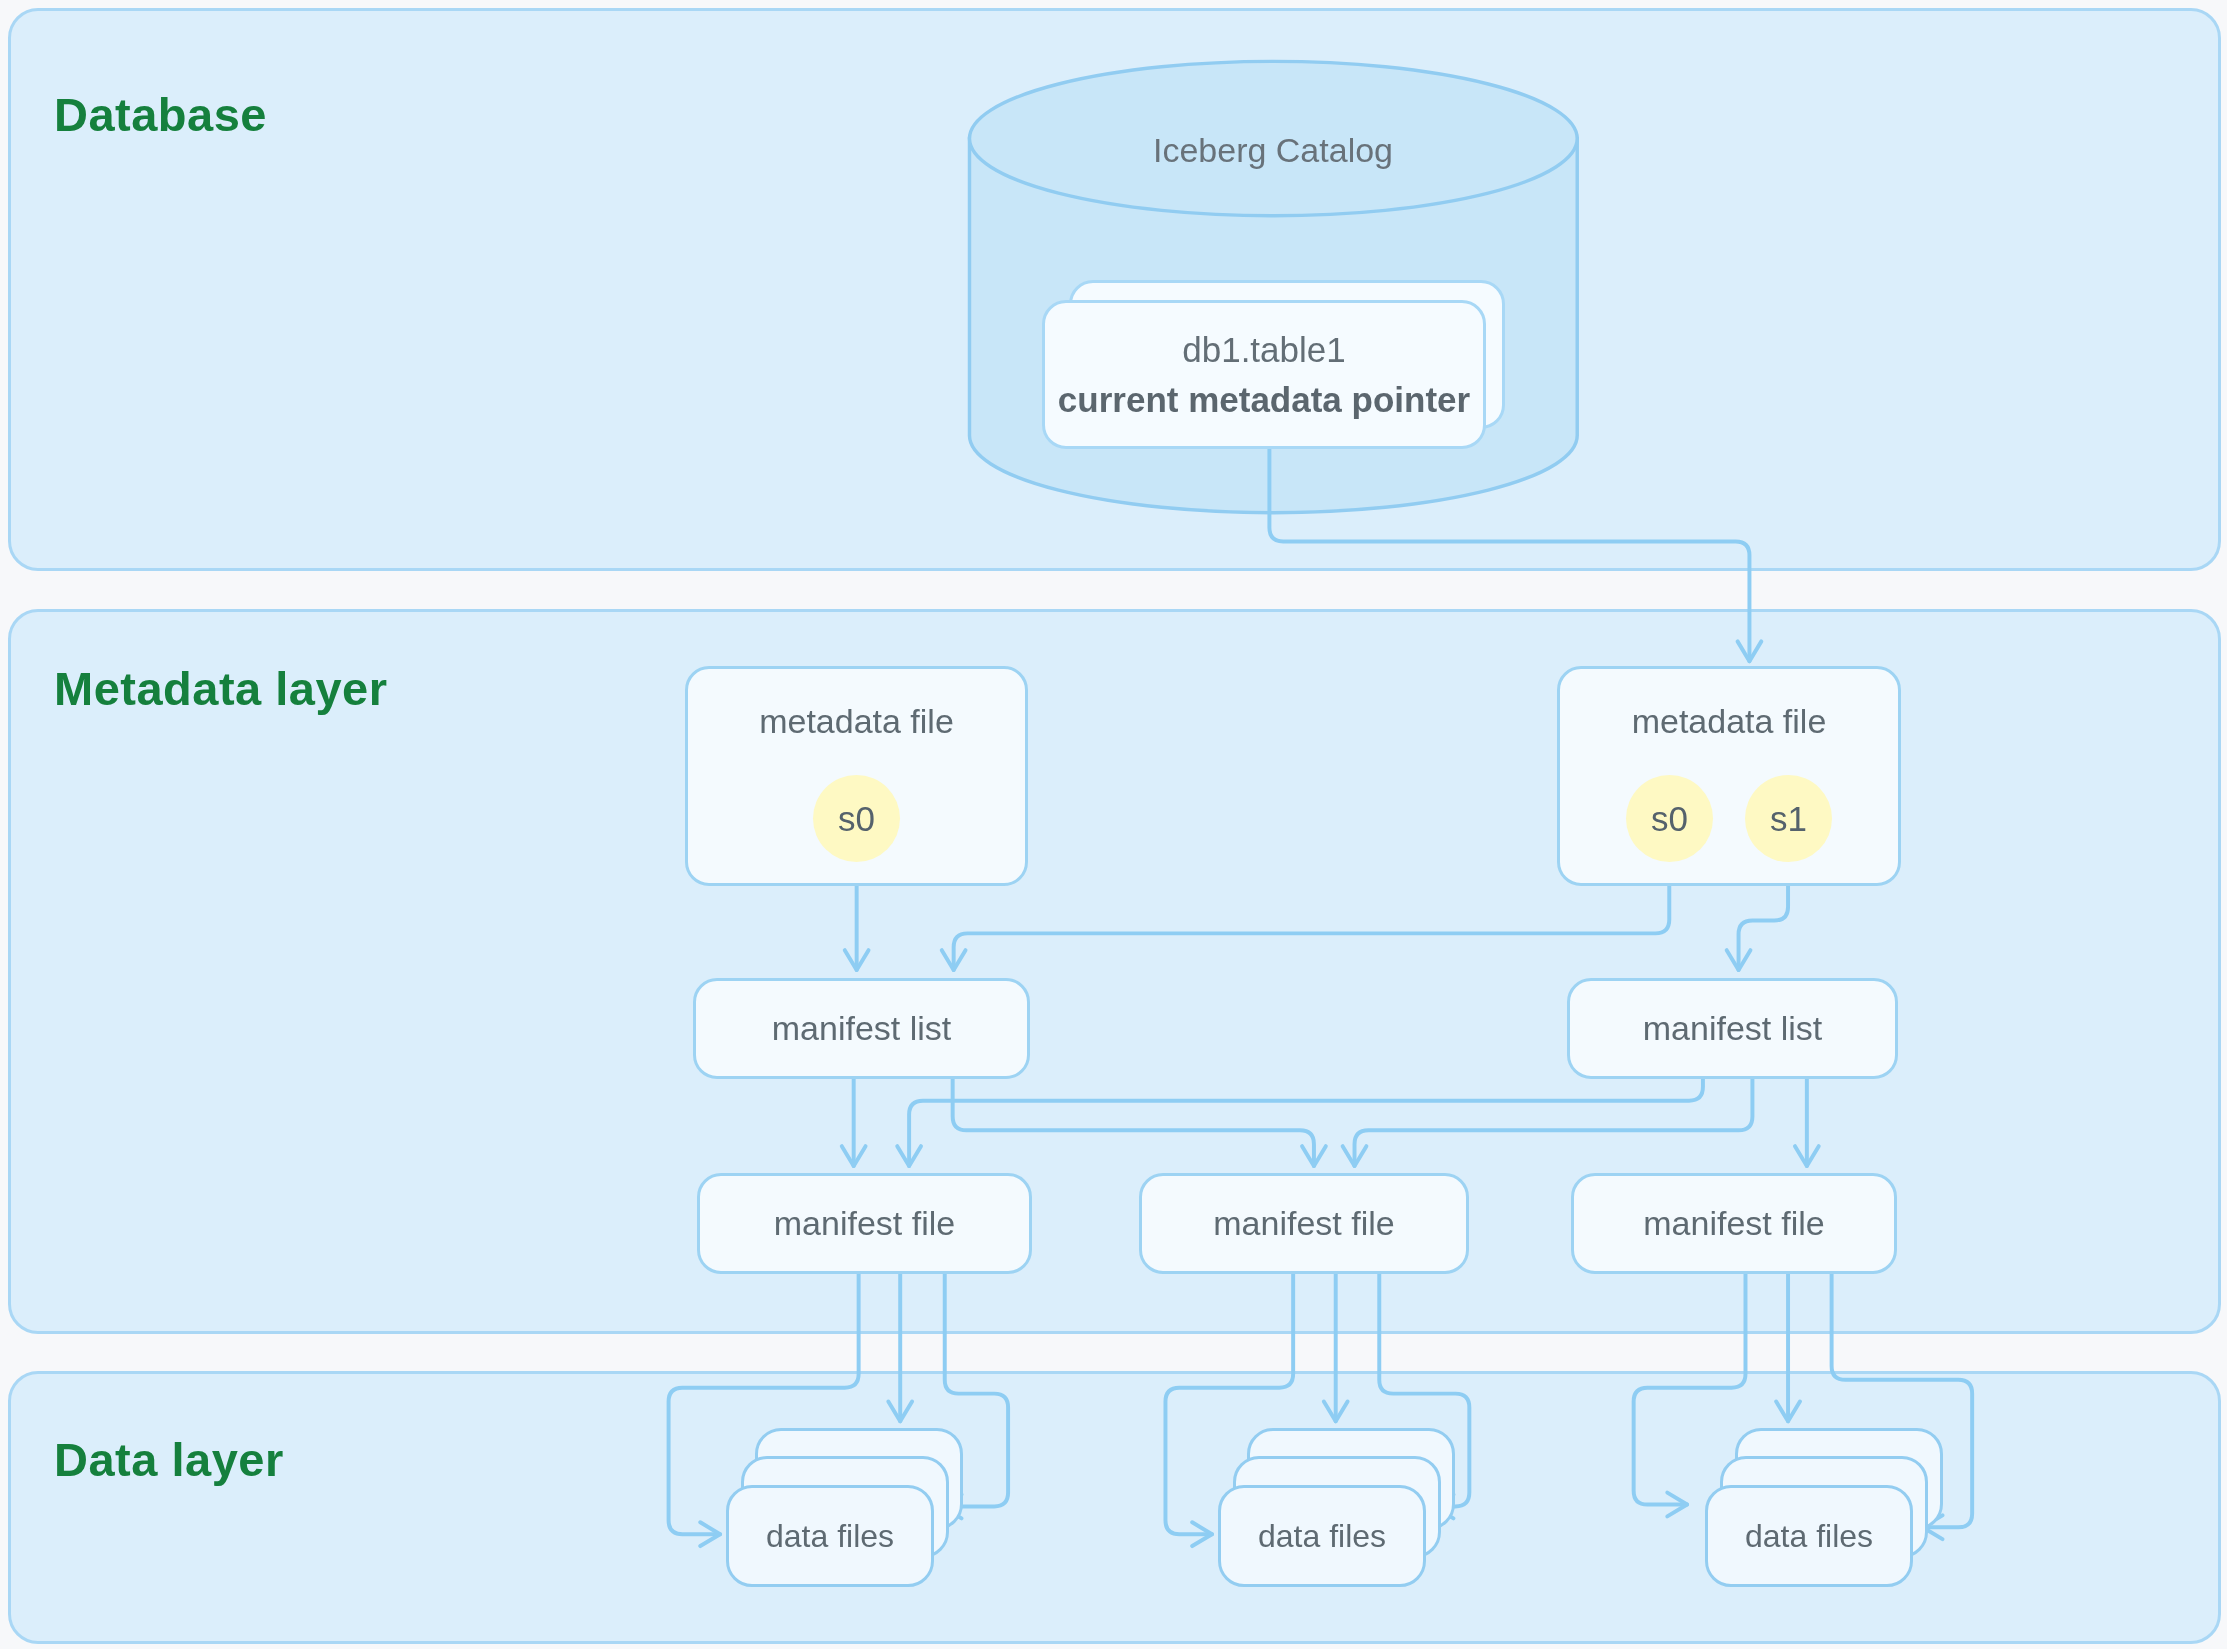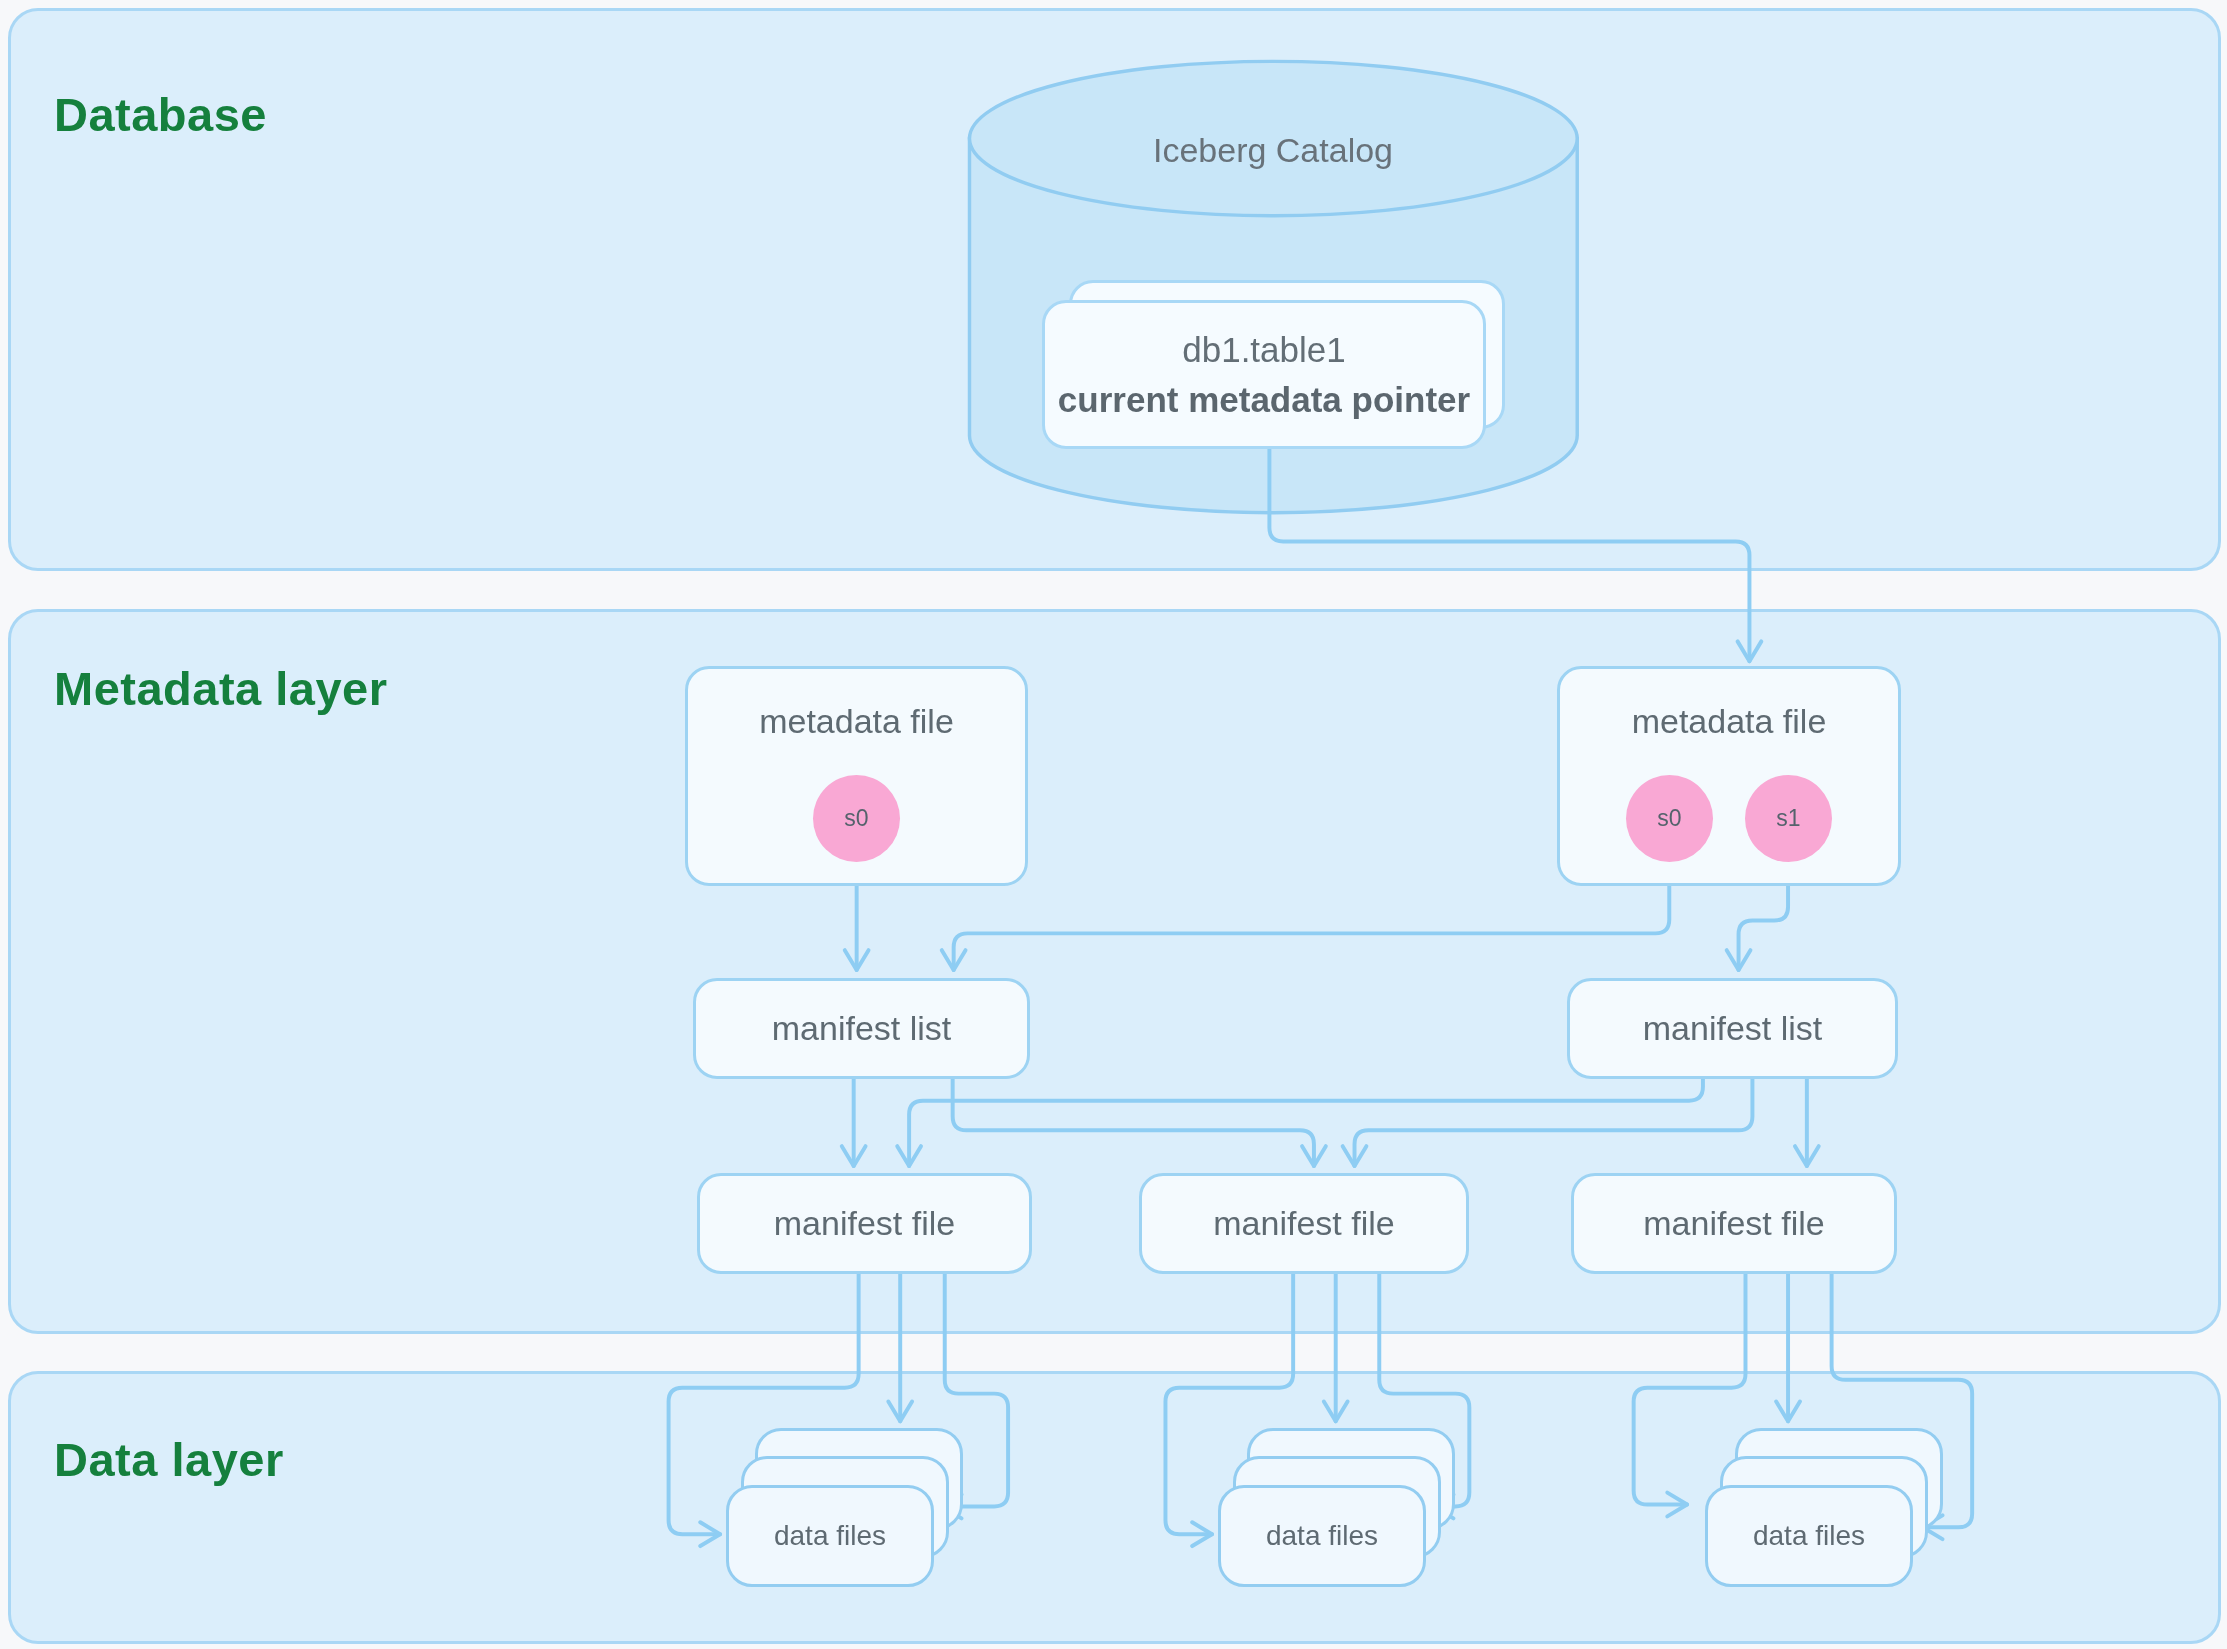--- a/index.html
+++ b/index.html
@@ -17,43 +17,43 @@
   }
   .node{
     position:absolute;background:#f4fafe;border:3px solid #9dd3f3;border-radius:24px;
     box-sizing:border-box;display:flex;align-items:center;justify-content:center;
     color:#5e6a72;font-size:34px;text-align:center;
   }
   .meta-box{flex-direction:column;justify-content:flex-start;padding-top:32px;}
   .meta-label{line-height:40px;}
   .circle-row{display:flex;gap:32px;margin-top:34px;}
   .s-circle{
-    width:87px;height:87px;border-radius:50%;background:#f9a8d4;color:#55626c;
-    display:flex;align-items:center;justify-content:center;font-size:23px;
+    width:87px;height:87px;border-radius:50%;background:#fef9c3;color:#55626c;
+    display:flex;align-items:center;justify-content:center;font-size:35px;
   }
   .catalog-card{
     position:absolute;background:#f5fbff;border:3px solid #a8d8f6;border-radius:24px;
     box-sizing:border-box;
   }
   .catalog-card.front{
     display:flex;flex-direction:column;align-items:center;justify-content:center;
     gap:10px;color:#636e76;font-size:35px;
   }
   .catalog-card .bold-line{font-weight:700;color:#5b666e;}
   .cyl-label{
     position:absolute;left:969px;top:131px;width:608px;text-align:center;
     font-size:34px;color:#68727a;
   }
   .dcard{
     position:absolute;width:208px;height:102px;background:#f0f8fe;
     border:3px solid #93cdf1;border-radius:26px;box-sizing:border-box;
   }
   .dcard.front{
     display:flex;align-items:center;justify-content:center;
-    color:#5e6a72;font-size:28px;
+    color:#5e6a72;font-size:32px;
   }
   svg.wires{position:absolute;left:0;top:0;pointer-events:none;}
 </style>
 </head>
 <body>
 
 <div id="stage">
 
   <div class="panel" style="top:8px;height:563px;"></div>
   <div class="panel" style="top:609px;height:725px;"></div>

